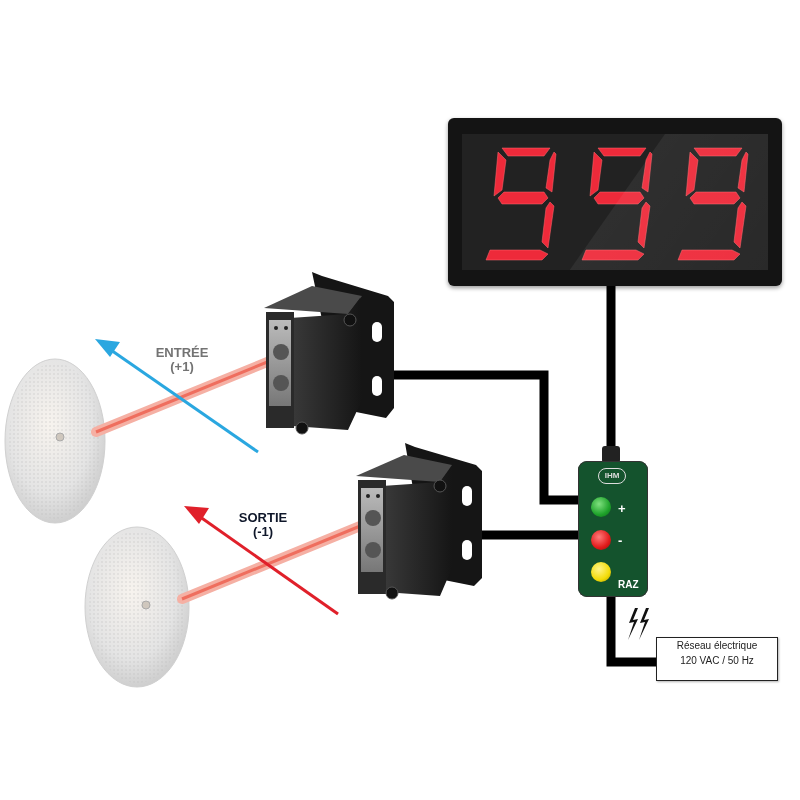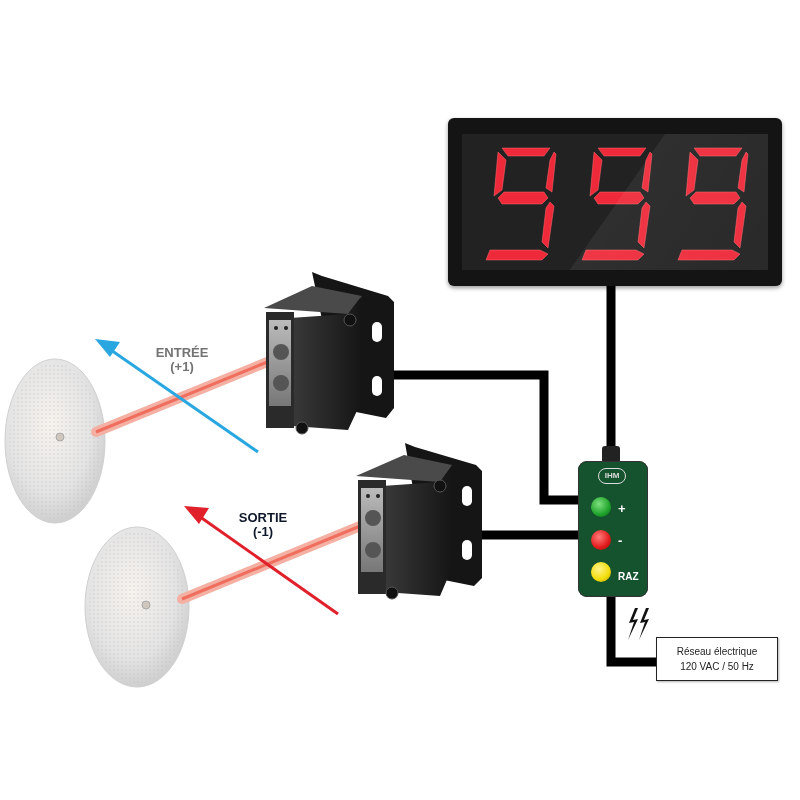--- a/index.html
+++ b/index.html
@@ -30,21 +30,21 @@
           border-radius: 8px; color: #ddd; font-size: 8px; font-weight: bold; text-align: center; line-height: 14px; }
   .btn { position: absolute; left: 13px; width: 20px; height: 20px; border-radius: 50%; }
   .btn-green { top: 36px; background: radial-gradient(circle at 40% 35%, #7fe07f, #1fa32b 60%, #0d6a16); }
   .btn-red { top: 69px; background: radial-gradient(circle at 40% 35%, #ff7b7b, #e11a1a 60%, #8a0b0b); }
   .btn-yellow { top: 101px; background: radial-gradient(circle at 40% 35%, #fff48a, #f2dc08 60%, #a99400); }
   .btn-lbl { position: absolute; left: 40px; color: #fff; font-weight: bold; font-size: 10px; }
 
   
   .power-box { left: 656px; top: 637px; width: 122px; height: 44px; background: #fff;
                border: 1.5px solid #222; box-shadow: 1px 1px 2px rgba(0,0,0,0.3);
-               font-size: 10px; color: #222; text-align: center; line-height: 15px; padding-top: 6px; box-sizing: border-box; }
+               font-size: 10px; color: #222; text-align: center; line-height: 15px; box-sizing: border-box; }
 </style>
 </head>
 <body>
 
 <svg class="layer" viewBox="0 0 800 800">
   <g fill="none" stroke="#000" stroke-width="9" stroke-linejoin="miter">
 
     <path d="M611 284 L611 448"></path>
 
     <path d="M392 375 L544 375 L544 500 L582 500"></path>
@@ -193,21 +193,21 @@
   </div>
 </div>
 
 <div class="abs ctrl">
   <div class="logo">IHM</div>
   <div class="btn btn-green"></div>
   <div class="btn-lbl" style="top:40px;font-size:13px;">+</div>
   <div class="btn btn-red"></div>
   <div class="btn-lbl" style="top:72px;font-size:13px;">-</div>
   <div class="btn btn-yellow"></div>
-  <div class="btn-lbl" style="top:110px;">RAZ</div>
+  <div class="btn-lbl" style="top:118px;">RAZ</div>
 </div>
 
 <svg class="abs" style="left:626px;top:606px;" width="26" height="36" viewBox="0 0 26 36">
   <polygon points="9,2 3,17 8,16 2,34 12,13 7,14 12,2" fill="#111"></polygon>
   <polygon points="20,2 14,17 19,16 13,34 23,13 18,14 23,2" fill="#111"></polygon>
 </svg>
 
 <div class="abs power-box">
   <div>Réseau électrique</div>
   <div>120 VAC / 50 Hz</div>

